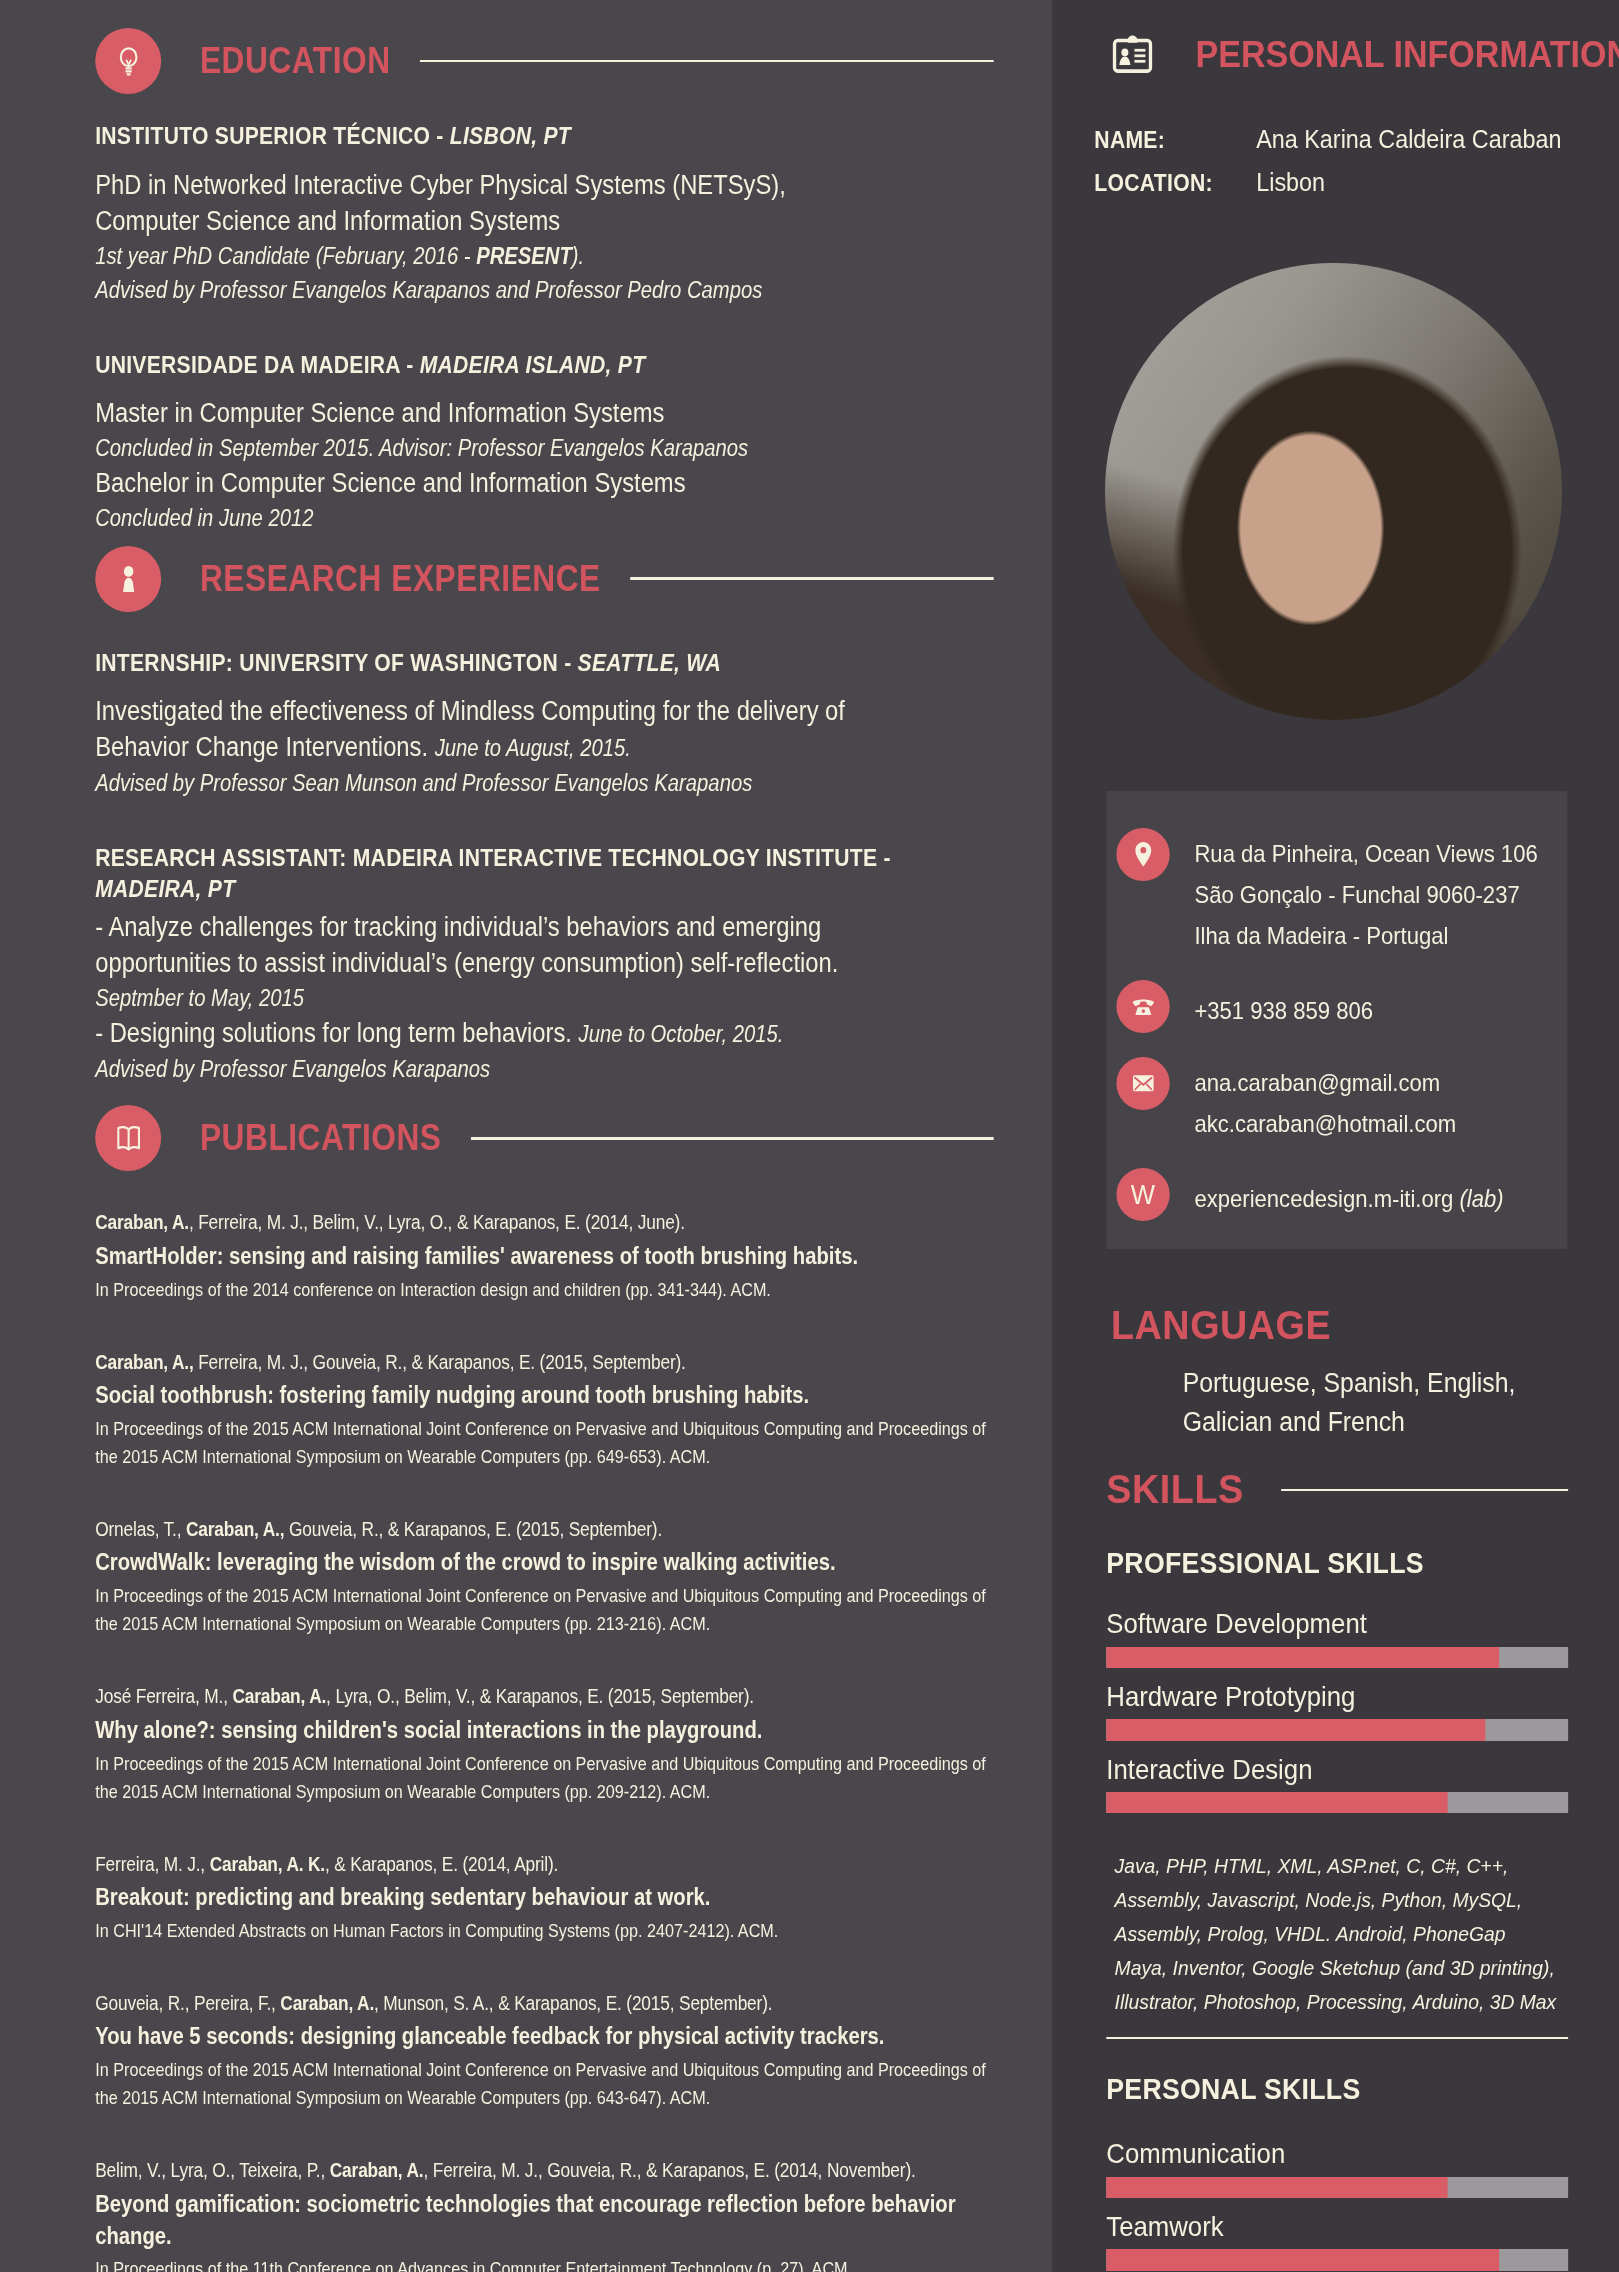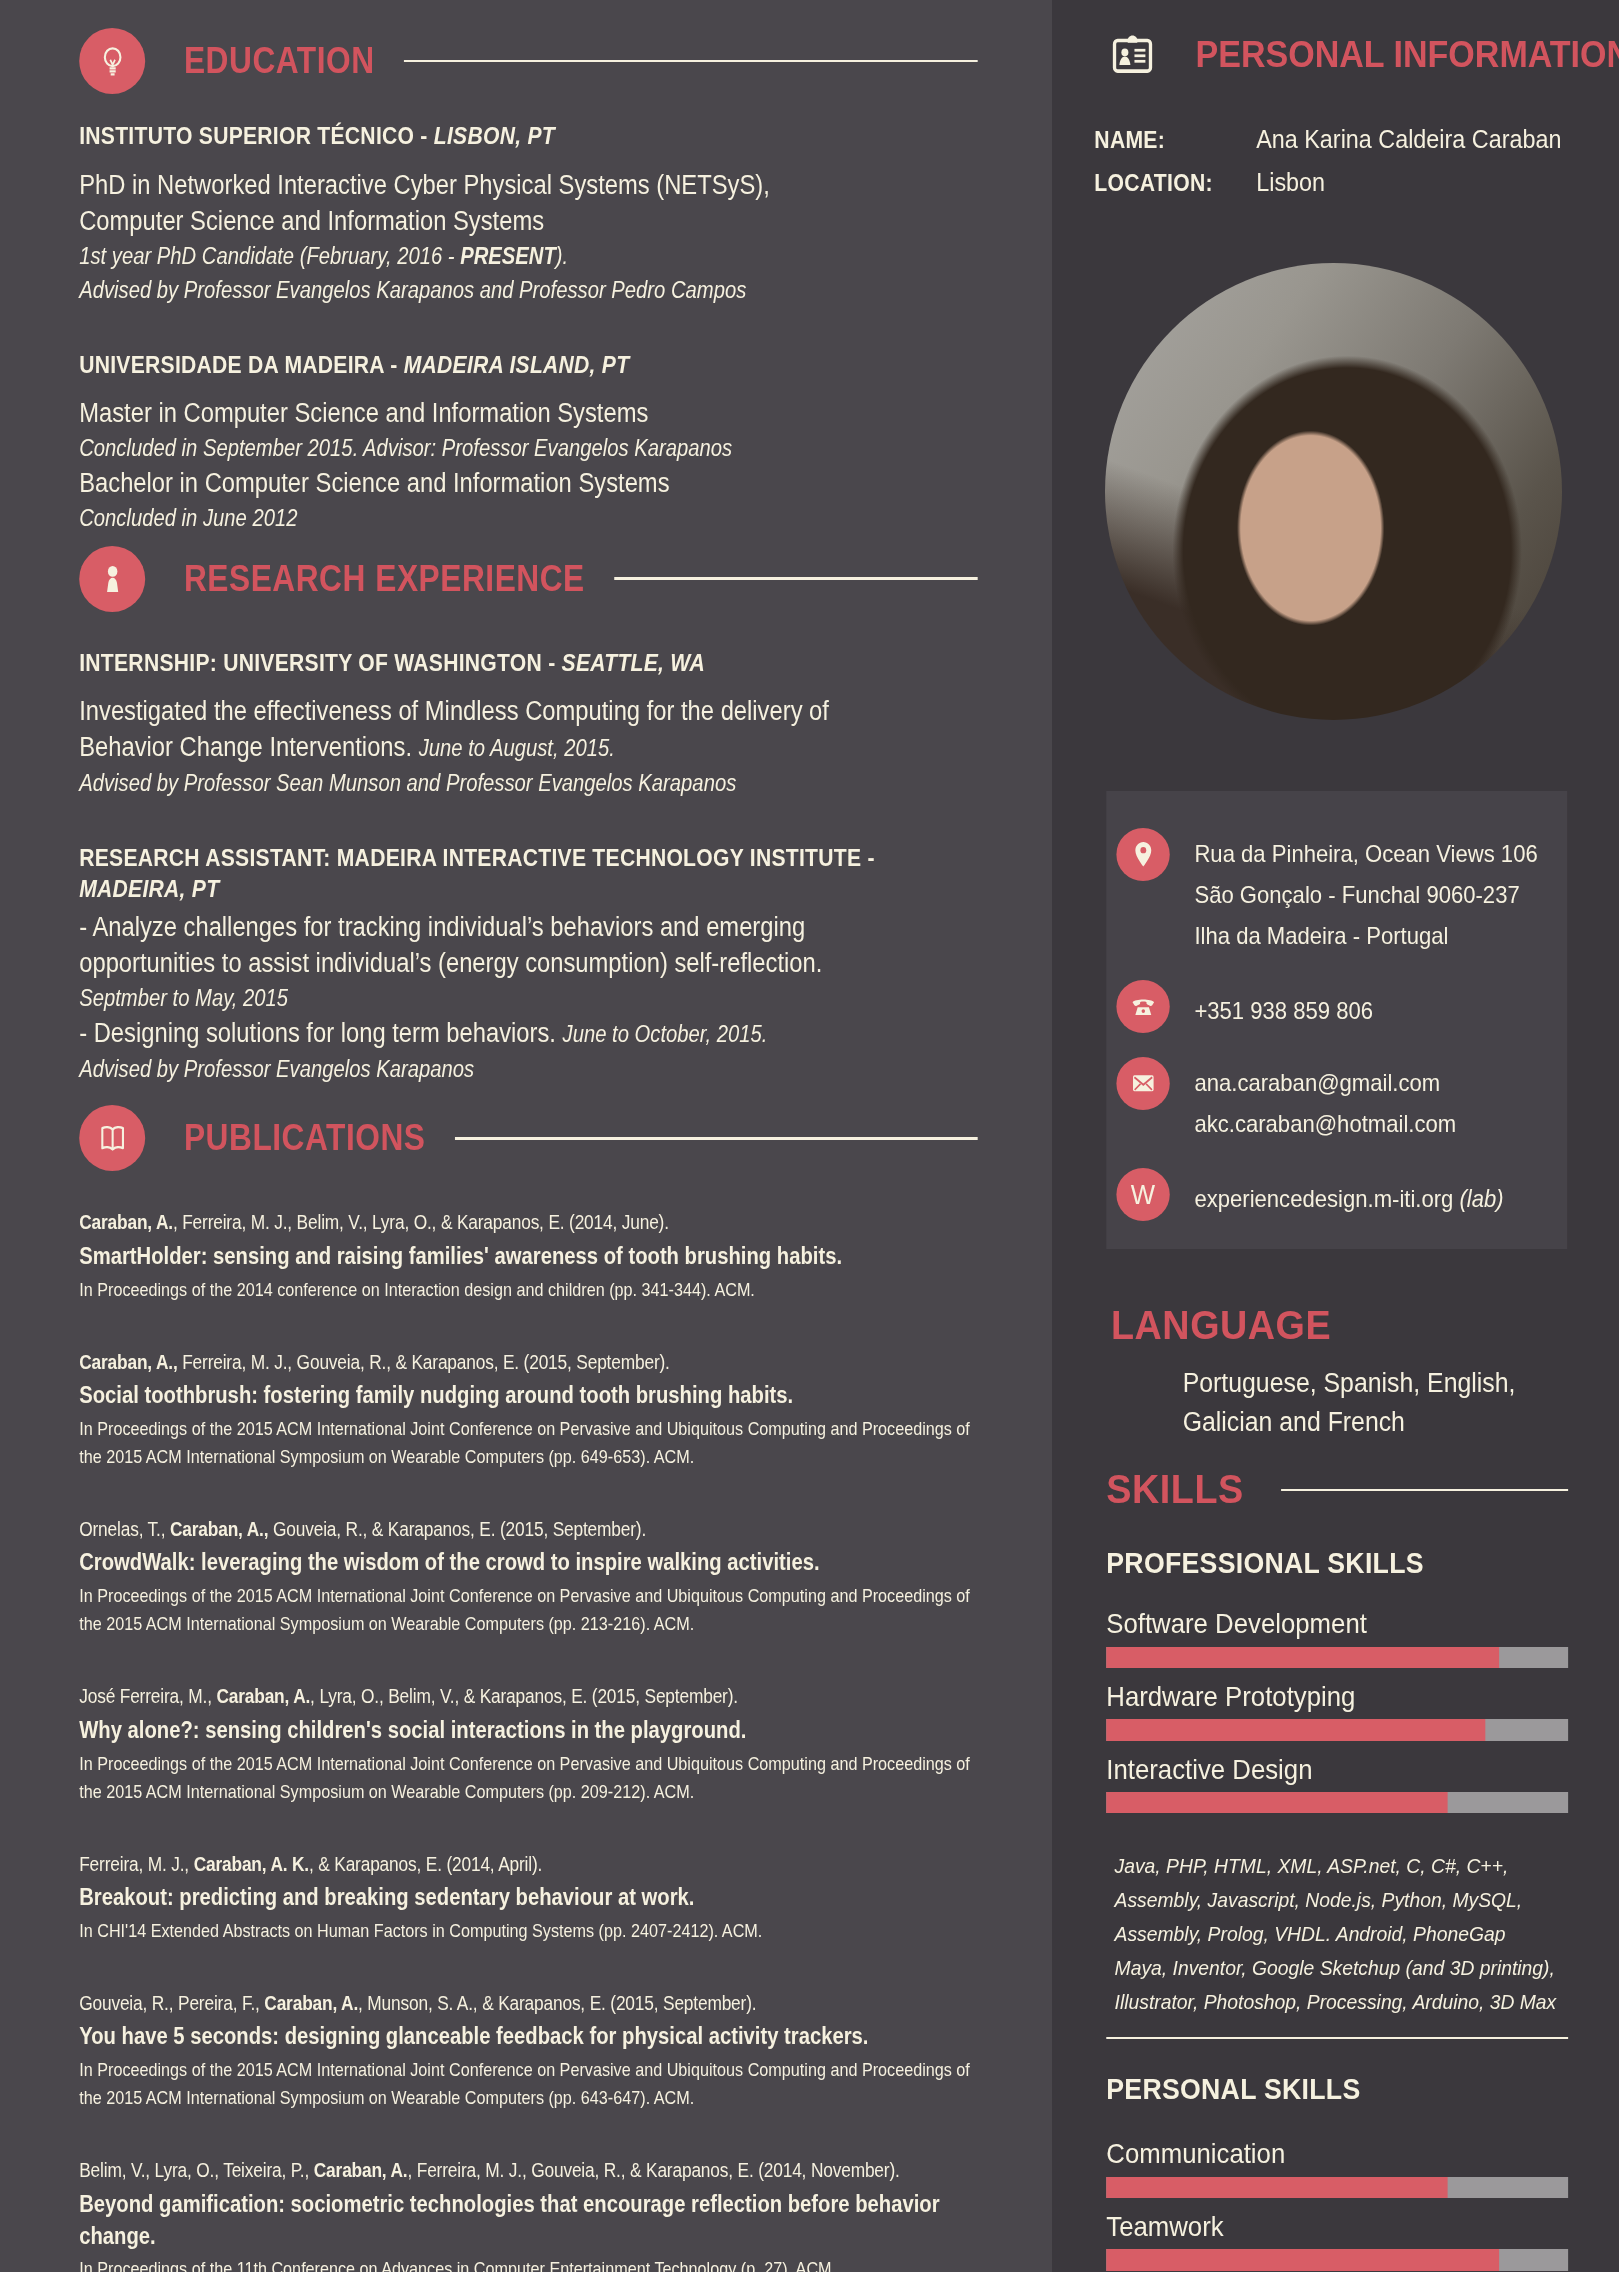--- a/index.html
+++ b/index.html
@@ -5,21 +5,21 @@
   :root{
     --accent:#d2545e; --accent-icon:#d85d66; --cream:#f6f1df;
     --bg-left:#4a474c; --bg-right:#3b383d; --bg-card:#464349;
     --track:#9b999b; --fill:#d85d66;
   }
   *{margin:0;padding:0;box-sizing:border-box;}
   html,body{background:#222;}
   .page{position:relative;width:1620px;height:2273px;background:var(--bg-left);
     font-family:"Liberation Sans",sans-serif;color:var(--cream);overflow:hidden;}
   
-  .col-left{position:absolute;left:0;top:0;width:1052px;height:100%;}
+  .col-left{position:absolute;left:16px;top:0;width:1052px;height:100%;}
   .condense{width:1195px;transform:scaleX(0.88);transform-origin:0 0;
     padding:28px 84px 0 90px;}
   .sec-head{display:flex;align-items:center;}
   .circ{flex:0 0 75px;width:75px;height:66px;border-radius:50%;background:var(--accent-icon);
     display:flex;align-items:center;justify-content:center;}
   .circ svg{width:38px;height:38px;}
   .sec-head h2{margin-left:44px;font-size:36px;font-weight:bold;color:var(--accent);
     letter-spacing:0.6px;white-space:nowrap;}
   .rule{flex:1;height:2.5px;background:var(--cream);margin-left:33px;}
   .sec-research{margin-top:10.2px;}

